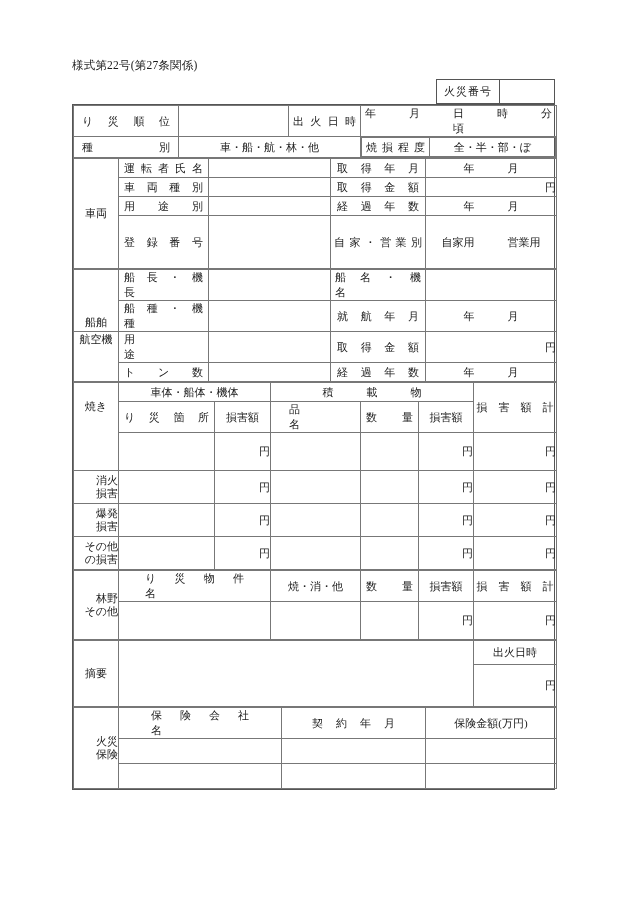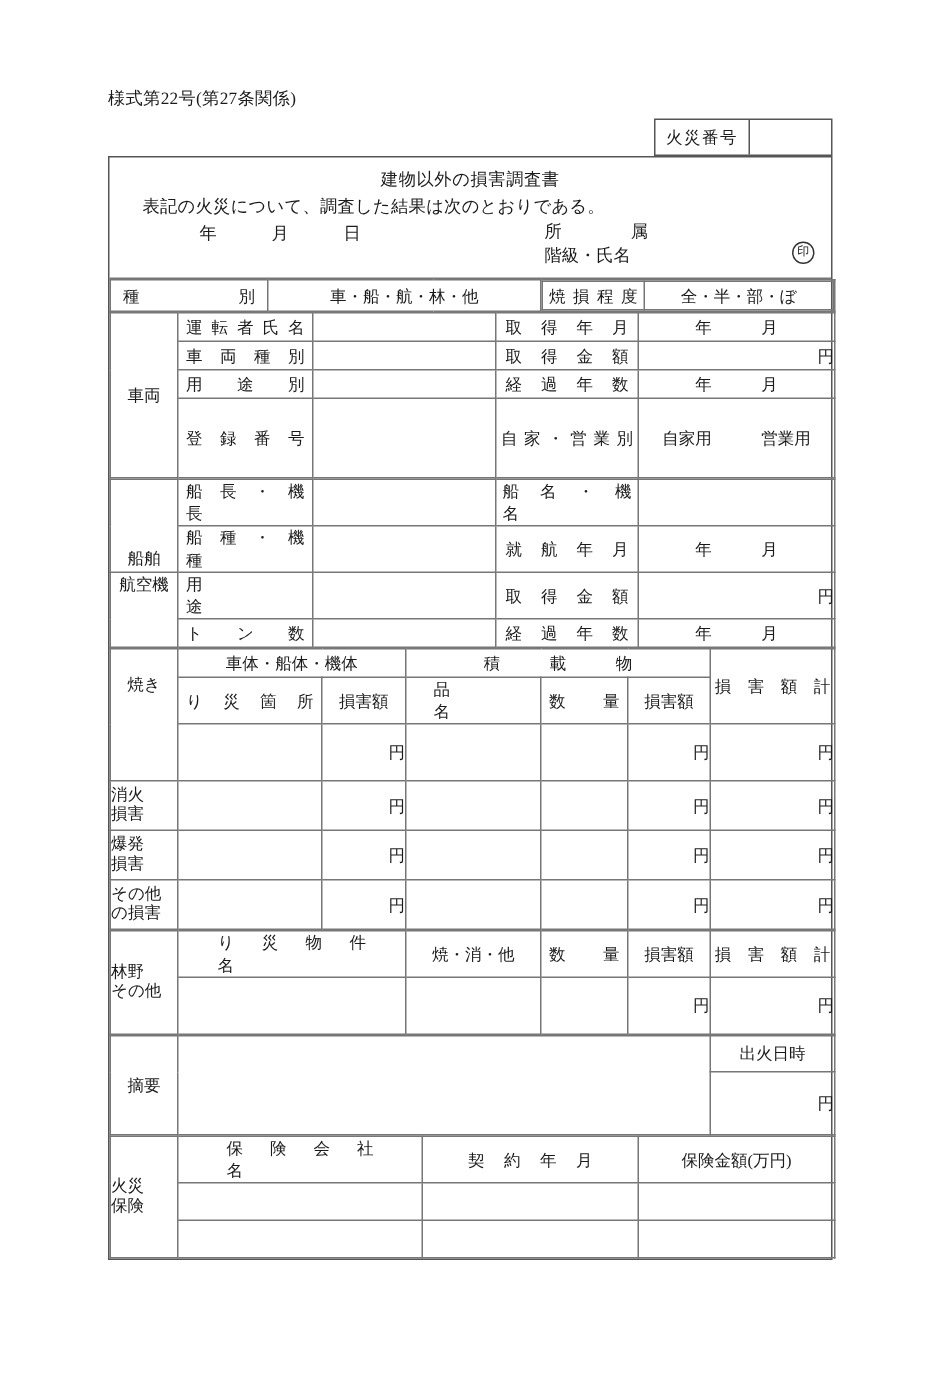--- a/index.html
+++ b/index.html
@@ -140,56 +140,56 @@
     height: 13px;
     border: 1px solid #333;
     border-radius: 50%;
     font-size: 8px;
     line-height: 12px;
     text-align: center;
   }
   .twoline {
     line-height: 13px;
     font-size: 11px;
-    text-align: left;
+    text-align: right;
   }
 </style>
 </head>
 <body>
 
 <div class="page">
 
   <div class="form-no">様式第22号(第27条関係)</div>
 
   <div class="fire-no-box">
     <div class="fire-no-label">火災番号</div>
     <div class="fire-no-value"></div>
   </div>
 
   <div class="main">
 
-    <div class="headblock">
-      <div class="title-main">建物以外の損害調査書</div>
-      <div class="title-sub">表記の火災について、調査した結果は次のとおりである。</div>
-      <div class="date-line">年　　　月　　　日</div>
-      <div class="sig-wrap">
-        <div class="sig-row">所　　　　属</div>
-        <div class="sig-row">階級・氏名</div>
-      </div>
-      <div class="seal">印</div>
-    </div>
 
     <table class="t">
       <colgroup>
         <col style="width:105px">
         <col style="width:110px">
         <col style="width:72px">
         <col style="width:196px">
       </colgroup>
       <tbody>
+          <tr>
+        <td class="c nb-t nb-l">
+          <span class="lbl">り　災　順　位</span>
+        </td>
+        <td class="nb-t"></td>
+        <td class="c nb-t">
+          <span class="lbl" style="padding:0 4px">出火日時</span>
+        </td>
+        <td class="c nb-t nb-r">年　　　月　　　日　　　時　　　分頃</td>
+      </tr>
       <tr>
         <td class="c nb-l">
           <span class="lbl">種　　　　別</span>
         </td>
         <td class="c" colspan="2">車・船・航・林・他</td>
         <td class="nb-r" style="padding:0">
           <table class="t" style="width:100%;border:none">
             <colgroup>
                   <col style="width:68px">
                   <col>

